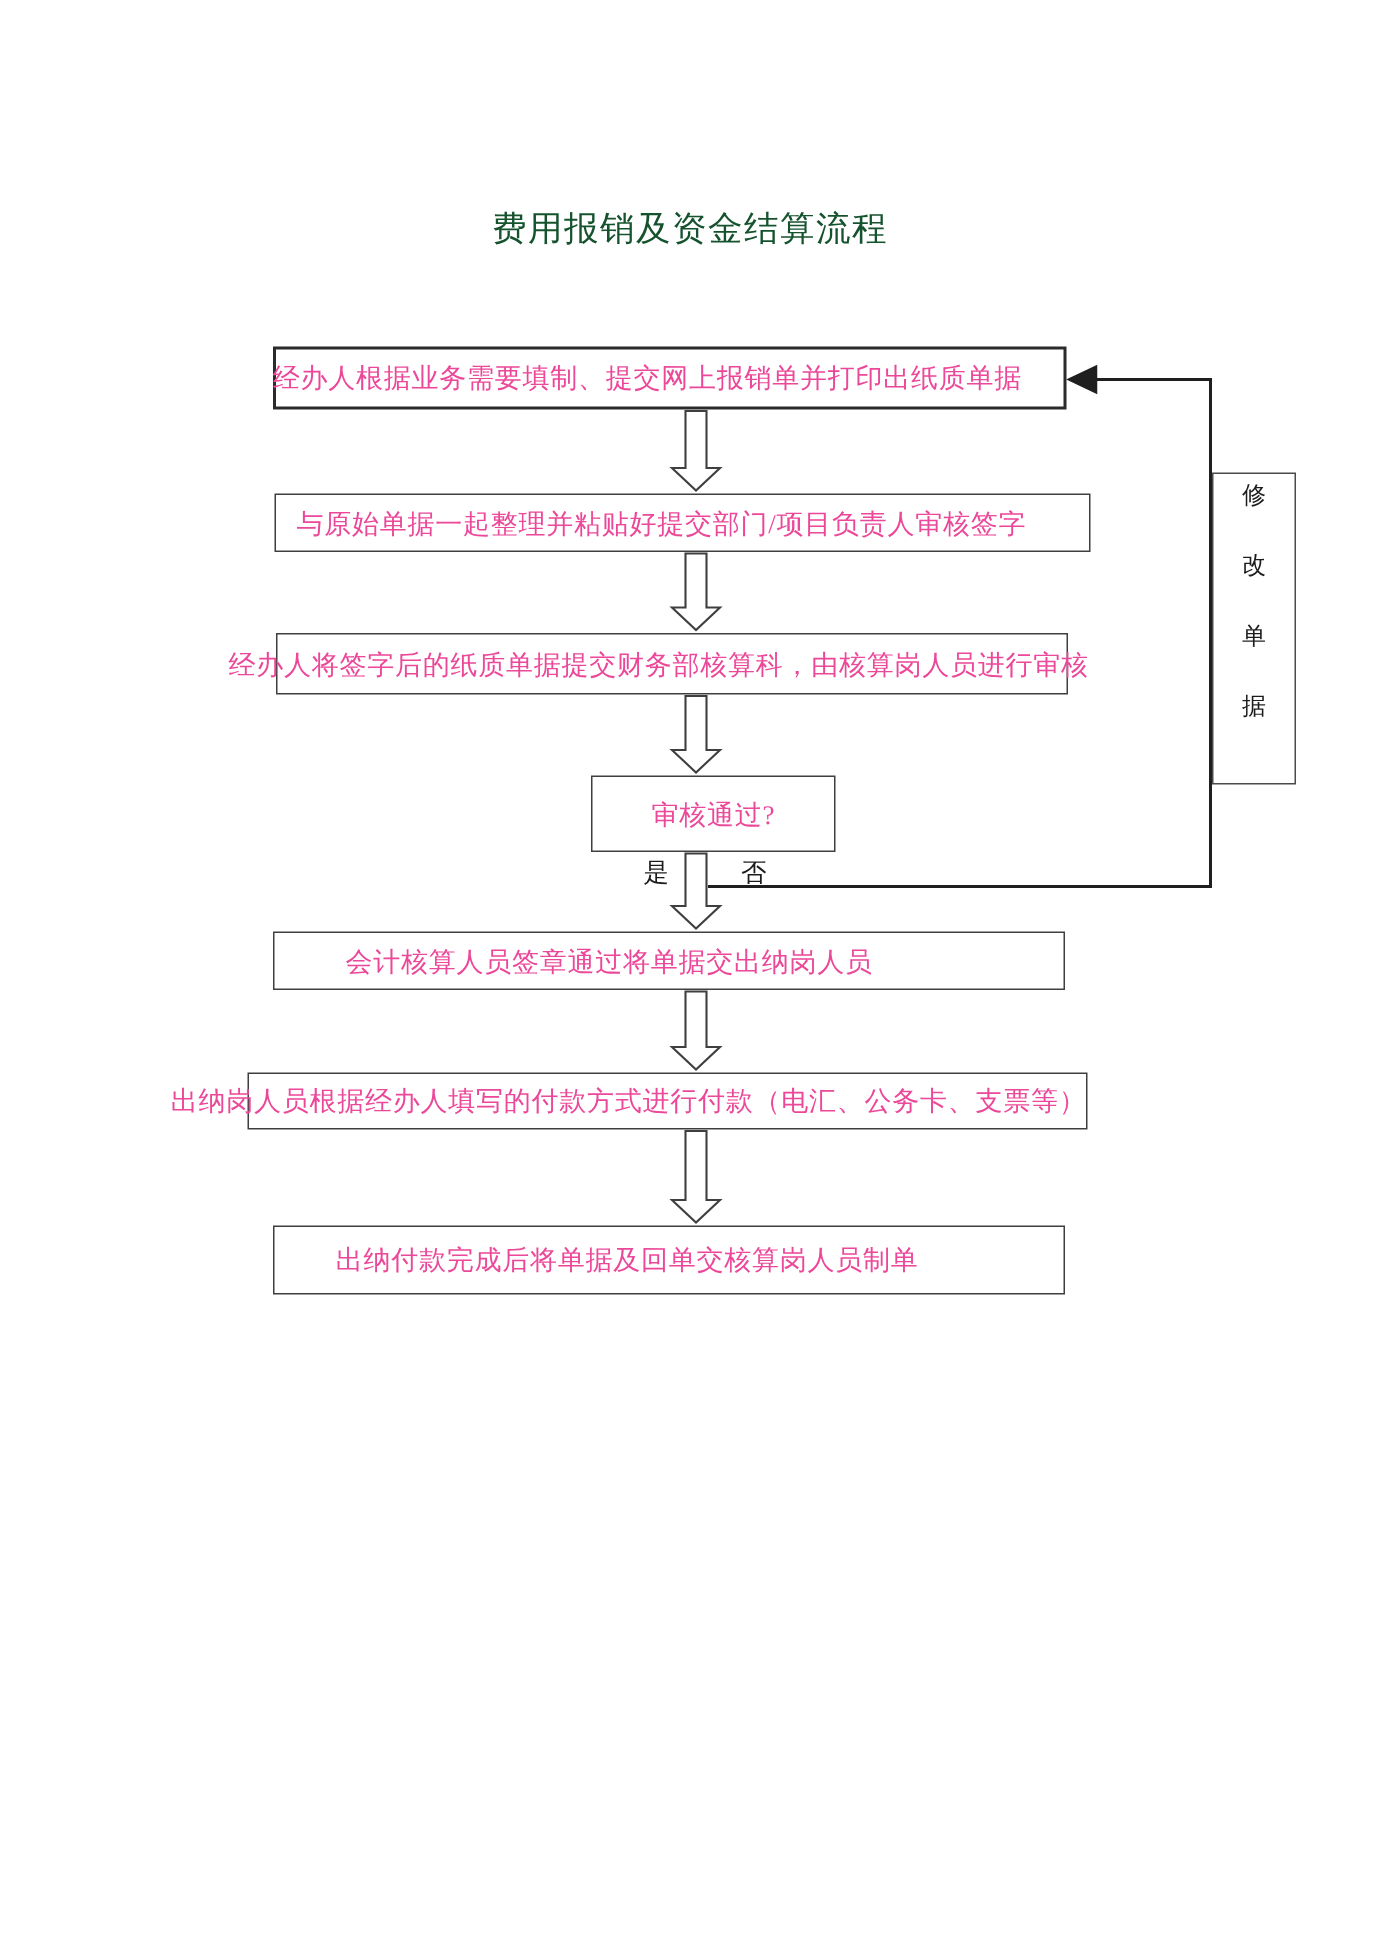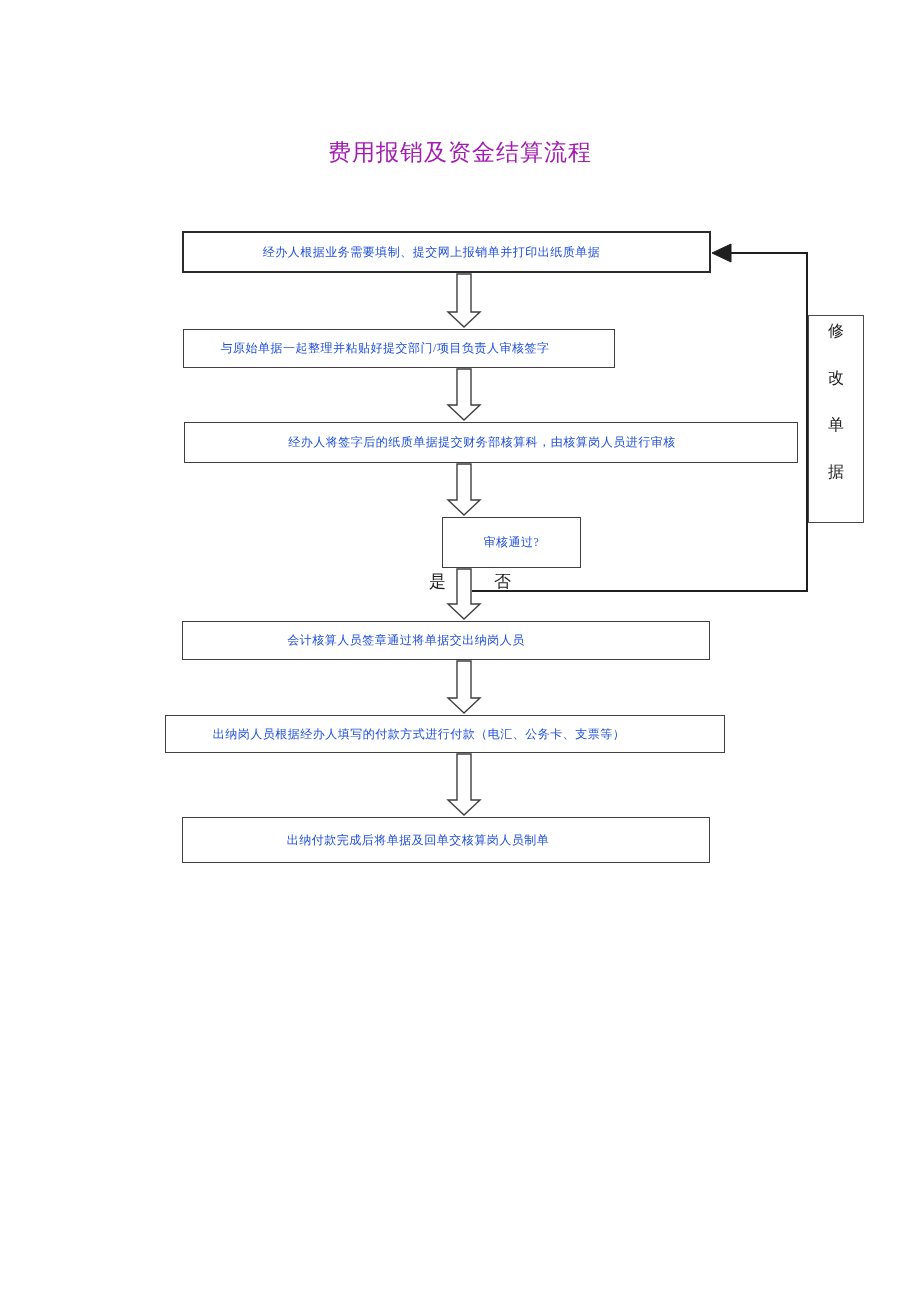--- a/index.html
+++ b/index.html
@@ -12,33 +12,33 @@
     overflow: hidden;
   }
   .title {
     position: absolute;
     left: 0; top: 141px;
     width: 920px;
     text-align: center;
     font-size: 23px;
     line-height: 24px;
     letter-spacing: 1px;
-    color: #a21caf;
+    color: #14532d;
     z-index: 2;
   }
   .fbox {
     position: absolute;
     box-sizing: border-box;
     border: 1px solid #3f3f3f;
     background: #ffffff;
     display: flex;
     align-items: center;
     justify-content: center;
-    font-size: 12px;
-    color: #1d4ed8;
+    font-size: 18px;
+    color: #ec4899;
     letter-spacing: 0.5px;
     white-space: nowrap;
     z-index: 2;
   }
   .fbox.thick { border: 2px solid #2b2b2b; }
   .yn {
     position: absolute;
     font-size: 17px;
     color: #1c1c1c;
     z-index: 2;
@@ -75,29 +75,29 @@
 <body>
 
 <div class="stage">
 
   <div class="title">费用报销及资金结算流程</div>
 
   <div class="fbox thick" style="left:182px; top:231px; width:529px; height:42px; padding-right:30px;">
     <span>经办人根据业务需要填制、提交网上报销单并打印出纸质单据</span>
   </div>
 
-  <div class="fbox" style="left:183px; top:329px; width:432px; height:39px; padding-right:28px;">
+  <div class="fbox" style="left:183px; top:329px; width:544px; height:39px; padding-right:28px;">
     <span>与原始单据一起整理并粘贴好提交部门/项目负责人审核签字</span>
   </div>
 
-  <div class="fbox" style="left:184px; top:422px; width:614px; height:41px; padding-right:18px;">
+  <div class="fbox" style="left:184px; top:422px; width:528px; height:41px; padding-right:18px;">
     <span>经办人将签字后的纸质单据提交财务部核算科，由核算岗人员进行审核</span>
   </div>
 
-  <div class="fbox" style="left:394px; top:517px; width:139px; height:51px;margin-left:48px;">
+  <div class="fbox" style="left:394px; top:517px; width:163px; height:51px;">
     <span>审核通过?</span>
   </div>
 
   <span class="yn" style="left:429px; top:570px;">是</span>
   <span class="yn" style="left:494px; top:570px;">否</span>
 
   <div class="fbox" style="left:182px; top:621px; width:528px; height:39px; padding-right:112px;padding-left:32px;">
     <span>会计核算人员签章通过将单据交出纳岗人员</span>
   </div>
 

